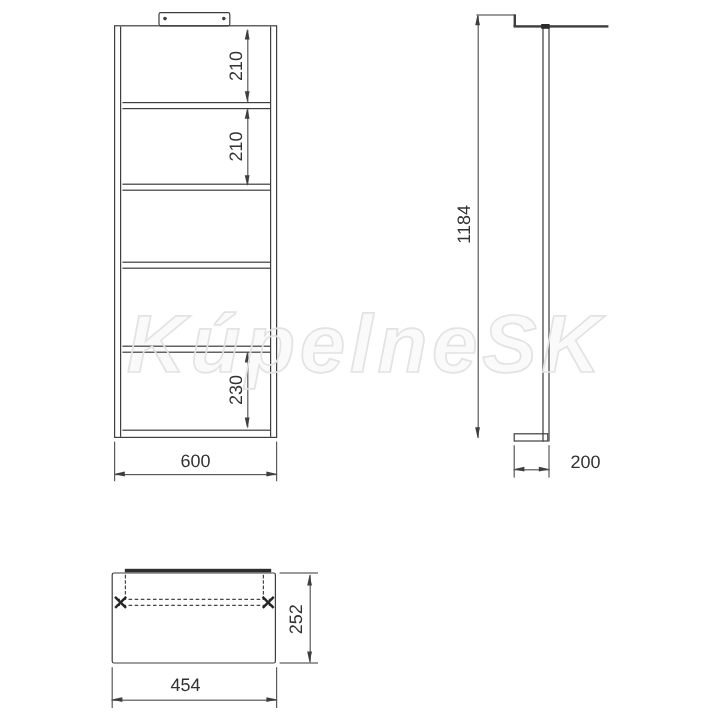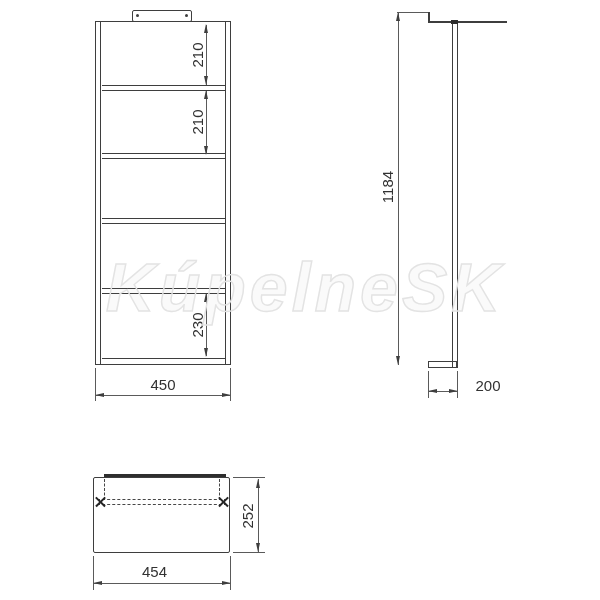--- a/index.html
+++ b/index.html
@@ -74,21 +74,21 @@
     <div class="vthin" style="left:206px;top:294px;height:62px;"></div>
     <div class="arr up" style="left:203.5px;top:293px;"></div>
     <div class="arr down" style="left:203.5px;top:348px;"></div>
     <div class="dimtext rot" style="left:178px;top:317px;width:40px;">230</div>
 
     <div class="vthin" style="left:95px;top:368px;height:33px;"></div>
     <div class="vthin" style="left:230px;top:368px;height:33px;"></div>
     <div class="hthin" style="left:95px;top:395px;width:136px;"></div>
     <div class="arr left" style="left:95px;top:392.5px;"></div>
     <div class="arr right" style="left:222px;top:392.5px;"></div>
-    <div class="dimtext" style="left:95px;top:377px;width:136px;">450</div>
+    <div class="dimtext" style="left:95px;top:377px;width:136px;">600</div>
   </div>
 
   <div>
 
     <div class="hthin" style="left:397px;top:12px;width:32px;"></div>
     <div class="vthin" style="left:398px;top:13px;height:352px;"></div>
     <div class="arr up" style="left:395.5px;top:12px;"></div>
     <div class="arr down" style="left:395.5px;top:356px;"></div>
     <div class="dimtext rot" style="left:363px;top:179px;width:50px;">1184</div>
 

